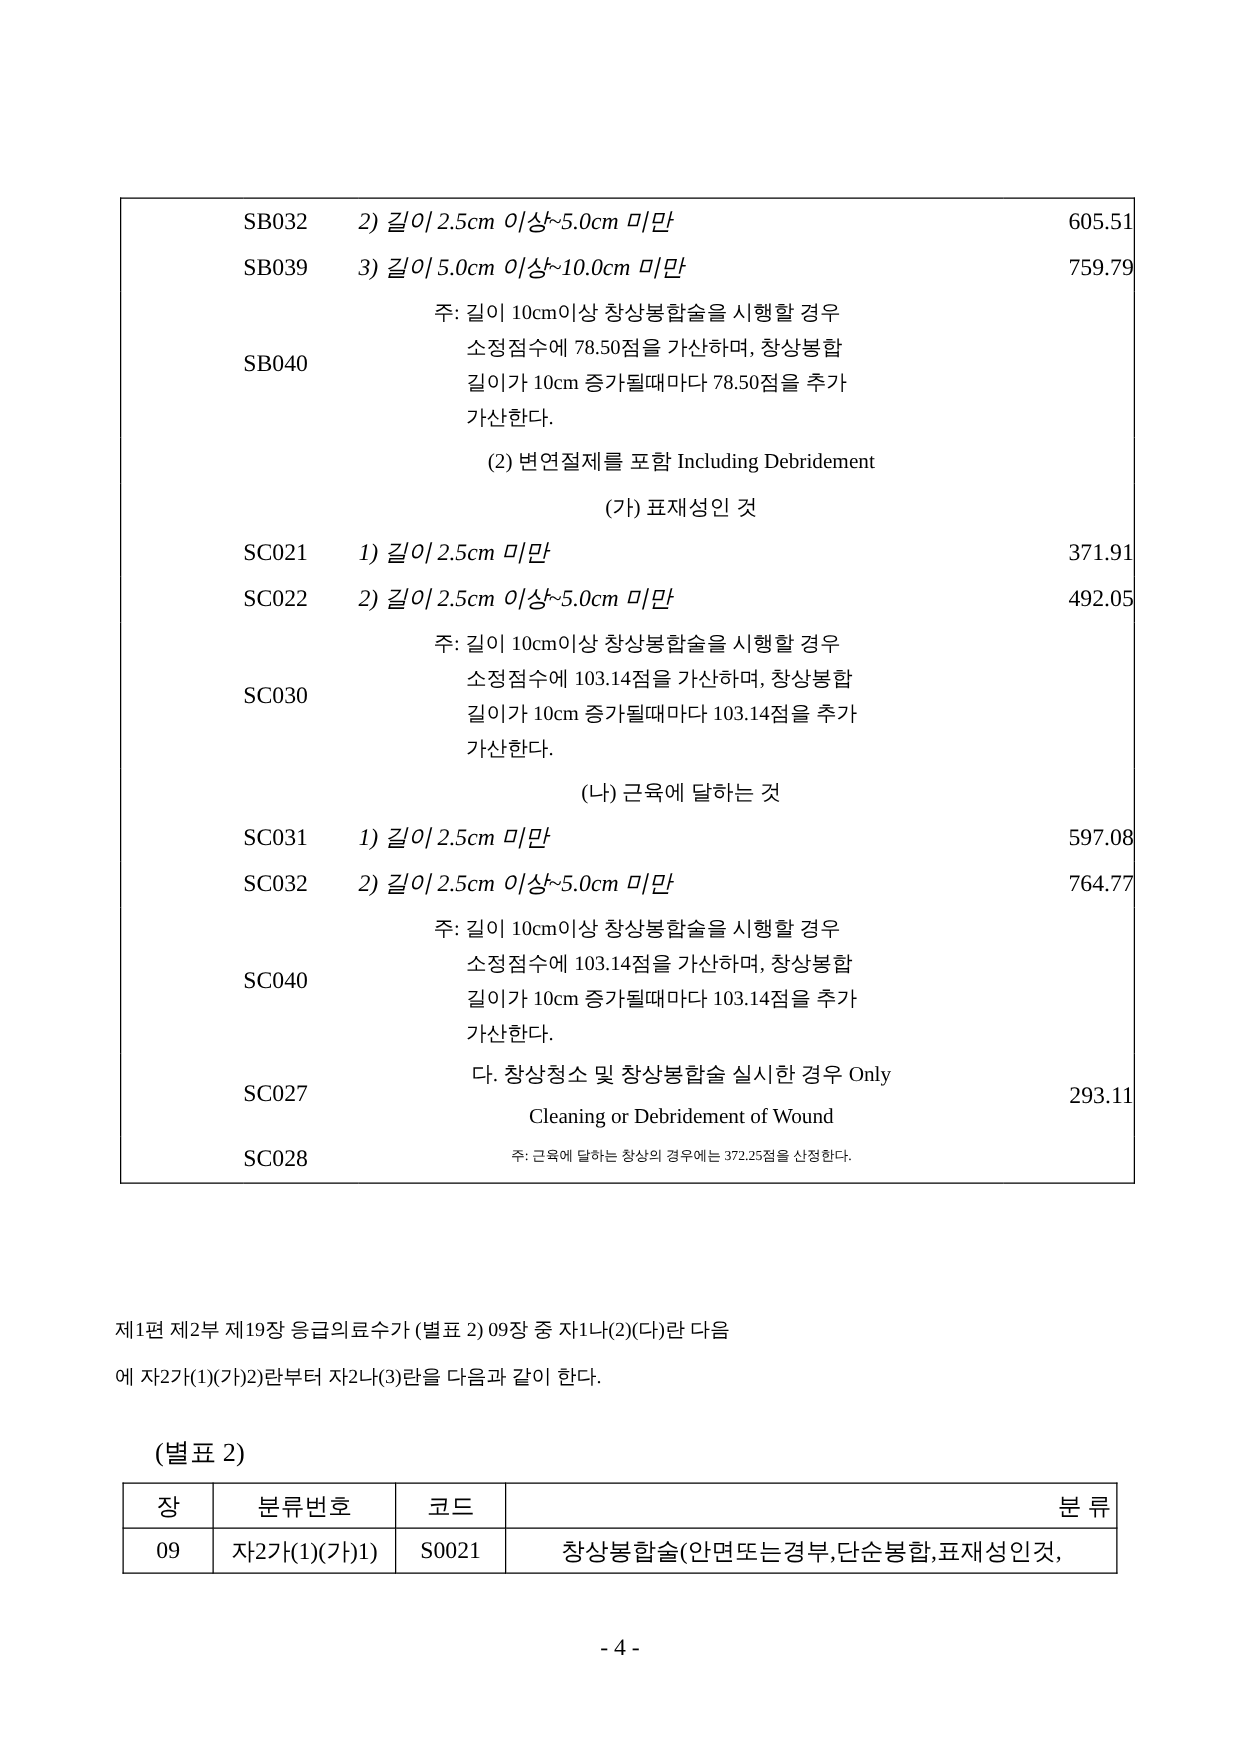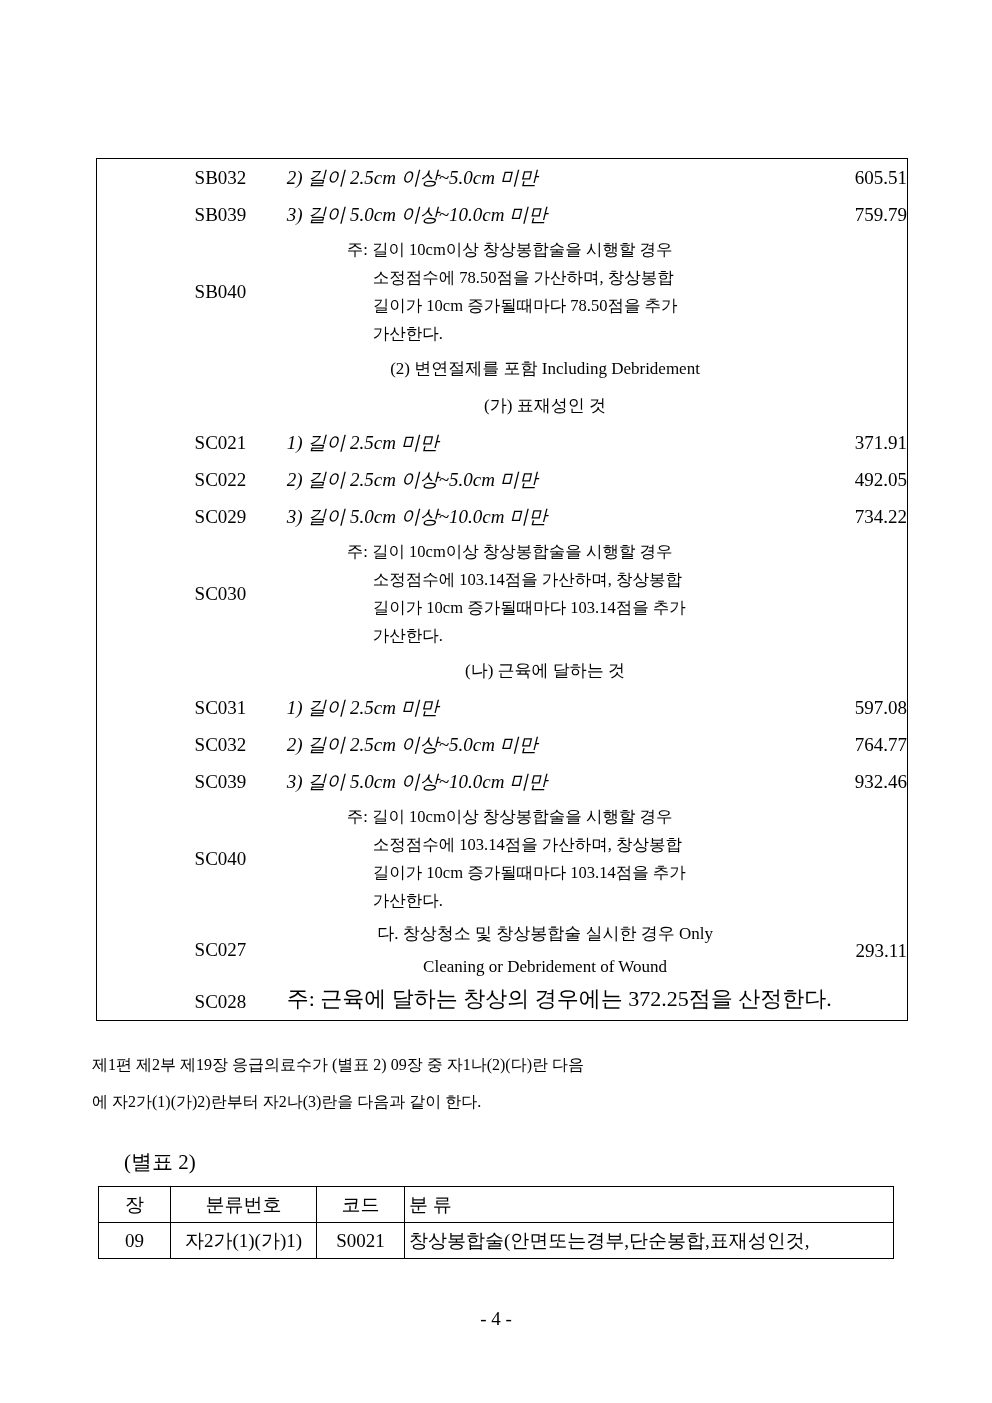--- a/index.html
+++ b/index.html
@@ -87,21 +87,21 @@
   .note-block .ln.cont { text-indent: 0; }
 
   .center-line {
     text-align: center;
     font-size: 17px;
     line-height: 37px;
     white-space: nowrap;
   }
   .small-note-center {
     text-align: center;
-    font-size: 22px;
+    font-size: 11px;
     line-height: 32px;
     white-space: nowrap;
   }
   .indent-2 { padding-left: 56px; }
 
   .code-mid {
     font-size: 19px;
     padding-left: 14px;
     white-space: nowrap;
   }
@@ -144,22 +144,22 @@
     font-size: 19px;
     height: 35px;
     padding: 0 4px;
     white-space: nowrap;
     overflow: hidden;
   }
   table.btable th { text-align: center; }
   .bt-c1 { width: 72px; text-align: center; }
   .bt-c2 { width: 146px; text-align: center; }
   .bt-c3 { width: 88px; text-align: center; }
-  .bt-c4 { width: 489px; text-align: left; padding-left: 8px; }
-  .bt-c4.head { text-align: left; }
+  .bt-c4 { width: 489px; text-align: center; padding-left: 8px; }
+  .bt-c4.head { text-align: right; }
 
   
   .footer {
     position: absolute;
     left: 0;
     top: 1308px;
     width: 992px;
     text-align: center;
     font-size: 19px;
   }
@@ -228,26 +228,20 @@
           <td class="cell-pts">371.91</td>
         </tr>
 
         <tr>
           <td class="vline-right"></td>
           <td class="cell-code">SC022</td>
           <td class="cell-desc vline-left vline-right indent-2">2)  길이  2.5cm  이상~5.0cm  미만</td>
           <td class="cell-pts">492.05</td>
         </tr>
 
-        <tr>
-          <td class="vline-right"></td>
-          <td class="cell-code">SC029</td>
-          <td class="cell-desc vline-left vline-right indent-2">3)  길이  5.0cm  이상~10.0cm  미만</td>
-          <td class="cell-pts">734.22</td>
-        </tr>
 
         <tr>
           <td class="vline-right"></td>
           <td class="code-mid" style="vertical-align:middle;">SC030</td>
           <td class="vline-left vline-right">
             <div class="note-block">
               <span class="ln">주: 길이 10cm이상 창상봉합술을 시행할 경우</span>
               <span class="ln cont">소정점수에 103.14점을 가산하며, 창상봉합</span>
               <span class="ln cont">길이가 10cm 증가될때마다 103.14점을 추가</span>
               <span class="ln cont">가산한다.</span>
@@ -270,26 +264,20 @@
           <td class="cell-pts">597.08</td>
         </tr>
 
         <tr>
           <td class="vline-right"></td>
           <td class="cell-code">SC032</td>
           <td class="cell-desc vline-left vline-right indent-2">2)  길이  2.5cm  이상~5.0cm  미만</td>
           <td class="cell-pts">764.77</td>
         </tr>
 
-        <tr>
-          <td class="vline-right"></td>
-          <td class="cell-code">SC039</td>
-          <td class="cell-desc vline-left vline-right indent-2">3)  길이  5.0cm  이상~10.0cm  미만</td>
-          <td class="cell-pts">932.46</td>
-        </tr>
 
         <tr>
           <td class="vline-right"></td>
           <td class="code-mid" style="vertical-align:middle;">SC040</td>
           <td class="vline-left vline-right">
             <div class="note-block">
               <span class="ln">주: 길이 10cm이상 창상봉합술을 시행할 경우</span>
               <span class="ln cont">소정점수에 103.14점을 가산하며, 창상봉합</span>
               <span class="ln cont">길이가 10cm 증가될때마다 103.14점을 추가</span>
               <span class="ln cont">가산한다.</span>

